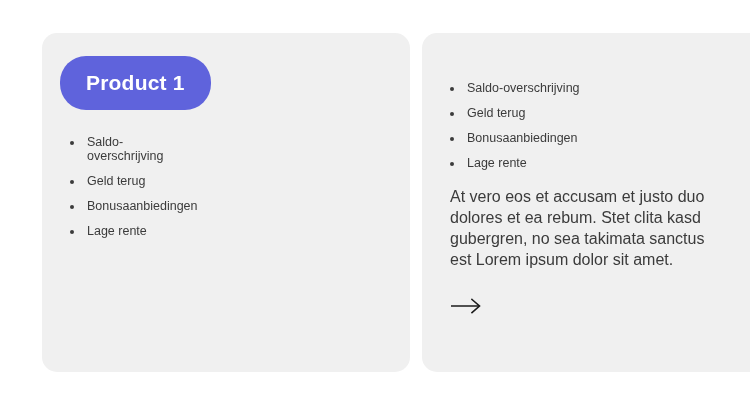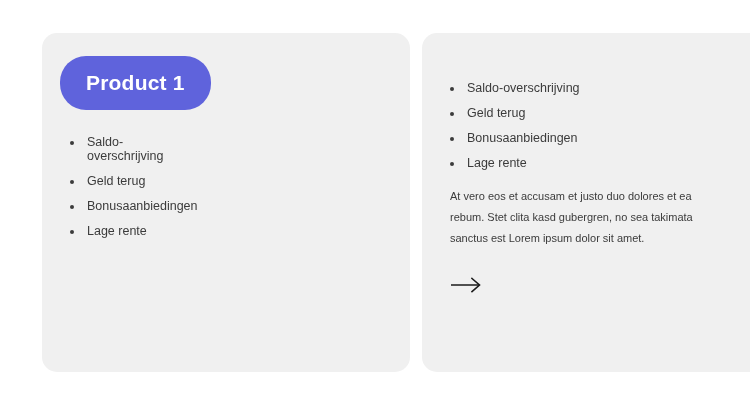--- a/index.html
+++ b/index.html
@@ -86,21 +86,21 @@
     position: absolute;
     left: 10px;
     top: 6px;
     width: 4px;
     height: 4px;
     border-radius: 50%;
     background: #3b3b3b;
   }
 
   .card-body {
-    font-size: 11px;
+    font-size: 16px;
     line-height: 21px;
     color: #3b3b3b;
     margin: 0;
     padding-left: 10px;
   }
 
   .card-1 .card-body { margin-top: 16px; max-width: 290px; }
   .card-2 .card-body { margin-top: 16px; max-width: 278px; }
 
   .arrow-link {

